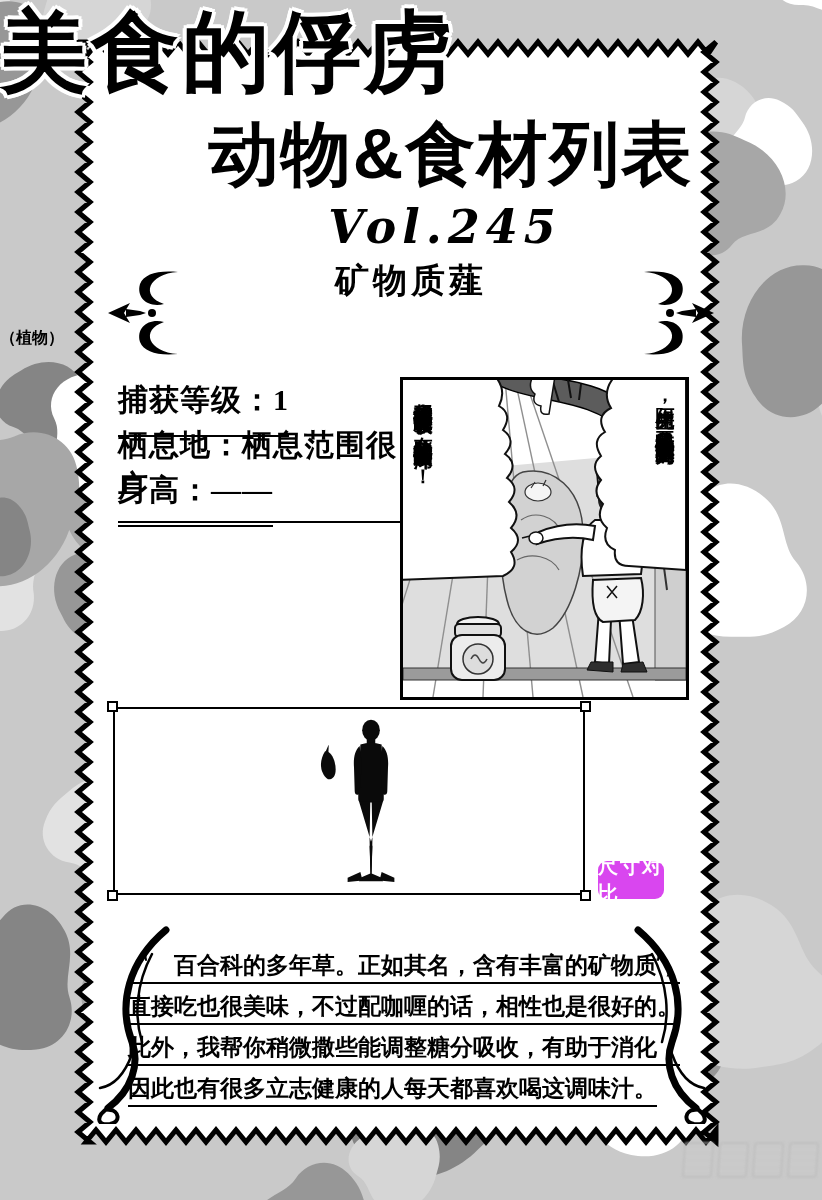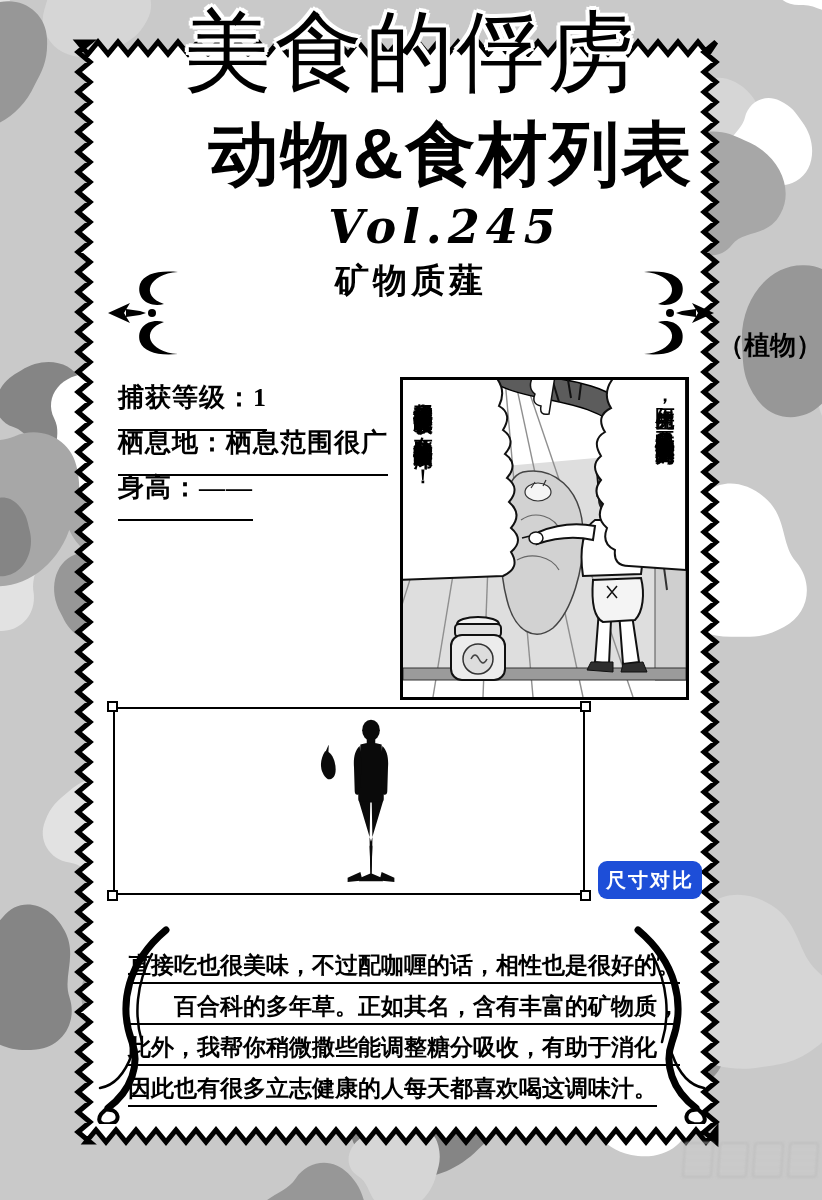--- a/index.html
+++ b/index.html
@@ -6,57 +6,57 @@
   #stage{position:relative;width:822px;height:1200px;overflow:hidden;
          font-family:"Liberation Sans",sans-serif;color:#000;}
   svg{display:block;}
   .abs{position:absolute;}
 
   
   #camo{position:absolute;left:0;top:0;}
   #frame{position:absolute;left:0;top:0;}
 
   
-  .series-title{position:absolute;top:0px;left:0;width:100%;text-align:center;
-    font-size:88px;font-weight:400;letter-spacing:3px;line-height:104px;
+  .series-title{position:absolute;top:0px;left:0;width:100%;text-align:left;
+    font-size:88px;font-weight:700;letter-spacing:3px;line-height:104px;
     font-family:"Liberation Sans",sans-serif;
     text-shadow:-4px 0 0 #fff,4px 0 0 #fff,0 -4px 0 #fff,0 4px 0 #fff,
                 -3px -3px 0 #fff,3px -3px 0 #fff,-3px 3px 0 #fff,3px 3px 0 #fff;}
   .list-title{position:absolute;top:108px;left:0;width:100%;text-align:center;
     font-size:70px;font-weight:900;letter-spacing:2px;line-height:92px;padding-left:40px;}
   .volume{position:absolute;top:200px;left:0;width:100%;text-align:center;
     font-family:"DejaVu Serif",serif;font-style:italic;font-weight:700;
     font-size:46px;letter-spacing:6px;margin-left:34px;}
   .entry-name{position:absolute;top:258px;left:0;width:100%;text-align:center;
     font-family:"Liberation Serif",serif;font-weight:900;font-size:34px;letter-spacing:4px;}
-  .entry-category{position:absolute;top:328px;left:0;width:100%;text-align:right;
-    font-family:"Liberation Serif",serif;font-weight:700;font-size:26px;}
+  .entry-category{position:absolute;top:328px;left:0;width:100%;text-align:left;
+    font-family:"Liberation Serif",serif;font-weight:700;font-size:16px;}
 
   
   .stats{position:absolute;left:118px;top:380px;width:285px;}
   .stat-row{height:45px;}
   .stat-underline{display:inline-block;border-bottom:2.5px solid #000;padding-bottom:14px;
-    font-family:"Liberation Serif",serif;font-weight:700;font-size:26px;letter-spacing:1px;}
+    font-family:"Liberation Serif",serif;font-weight:700;font-size:30px;letter-spacing:1px;}
 
   
   .panel{position:absolute;left:400px;top:377px;width:289px;height:323px;
     border:3px solid #000;background:#fff;box-sizing:border-box;overflow:hidden;}
   .vtext{position:absolute;writing-mode:vertical-rl;font-family:"Liberation Serif",serif;
     font-weight:700;font-size:19px;line-height:25px;letter-spacing:1px;color:#000;}
   .bubble-right{top:12px;right:8px;height:172px;}
   .bubble-left{top:8px;left:8px;height:200px;}
 
   
   .size-box{position:absolute;left:113px;top:707px;width:472px;height:188px;
     border:2.5px solid #000;background:#fff;box-sizing:border-box;}
   .corner{position:absolute;width:7px;height:7px;border:2px solid #000;background:#fff;}
   .c-tl{left:-8px;top:-8px}.c-tr{right:-8px;top:-8px}
   .c-bl{left:-8px;bottom:-8px}.c-br{right:-8px;bottom:-8px}
-  .size-label{position:absolute;left:598px;top:861px;width:104px;height:38px;
-    background:#1d4ed8;color:#fff;border-radius:9px;display:flex;align-items:center;
+  .size-label{position:absolute;left:598px;top:861px;width:66px;height:38px;
+    background:#d946ef;color:#fff;border-radius:9px;display:flex;align-items:center;
     justify-content:center;font-family:"Liberation Serif",serif;font-weight:700;
     font-size:20px;letter-spacing:2px;}
 
   
   .desc{position:absolute;left:128px;top:952px;width:566px;}
   .desc-line{width:fit-content;border-bottom:2px solid #000;padding-bottom:4px;
     margin-bottom:9px;font-size:23px;font-weight:700;letter-spacing:0px;
     white-space:pre;line-height:26px;}
 
   
@@ -288,22 +288,22 @@
   <svg class="abs" style="left:628px;top:924px" width="88" height="200" viewBox="0 0 88 200">
     <g fill="none" stroke="#000" stroke-linecap="round" transform="translate(88,0) scale(-1,1)">
       <path d="M78,6 C40,38 30,80 44,118 C52,140 44,166 20,184" stroke-width="7"></path>
       <path d="M64,30 C48,60 46,92 54,118" stroke-width="2.5"></path>
       <path d="M20,184 C8,192 8,202 22,200 C34,198 30,186 22,186" stroke-width="4"></path>
       <path d="M44,130 C36,152 24,162 12,164" stroke-width="2.5"></path>
       <path d="M70,16 C60,20 56,28 58,36" stroke-width="2"></path>
     </g>
   </svg>
   <div class="desc">
+    <div class="desc-line">　　百合科的多年草。正如其名，含有丰富的矿物质，</div>
     <div class="desc-line">直接吃也很美味，不过配咖喱的话，相性也是很好的。</div>
-    <div class="desc-line">　　百合科的多年草。正如其名，含有丰富的矿物质，</div>
     <div class="desc-line">此外，我帮你稍微撒些能调整糖分吸收，有助于消化，</div>
     <div class="desc-line">因此也有很多立志健康的人每天都喜欢喝这调味汁。</div>
   </div>
 
   <div class="watermark">
     <div class="wm-glyph"></div>
     <div class="wm-glyph"></div>
     <div class="wm-glyph"></div>
     <div class="wm-glyph"></div>
   </div>

